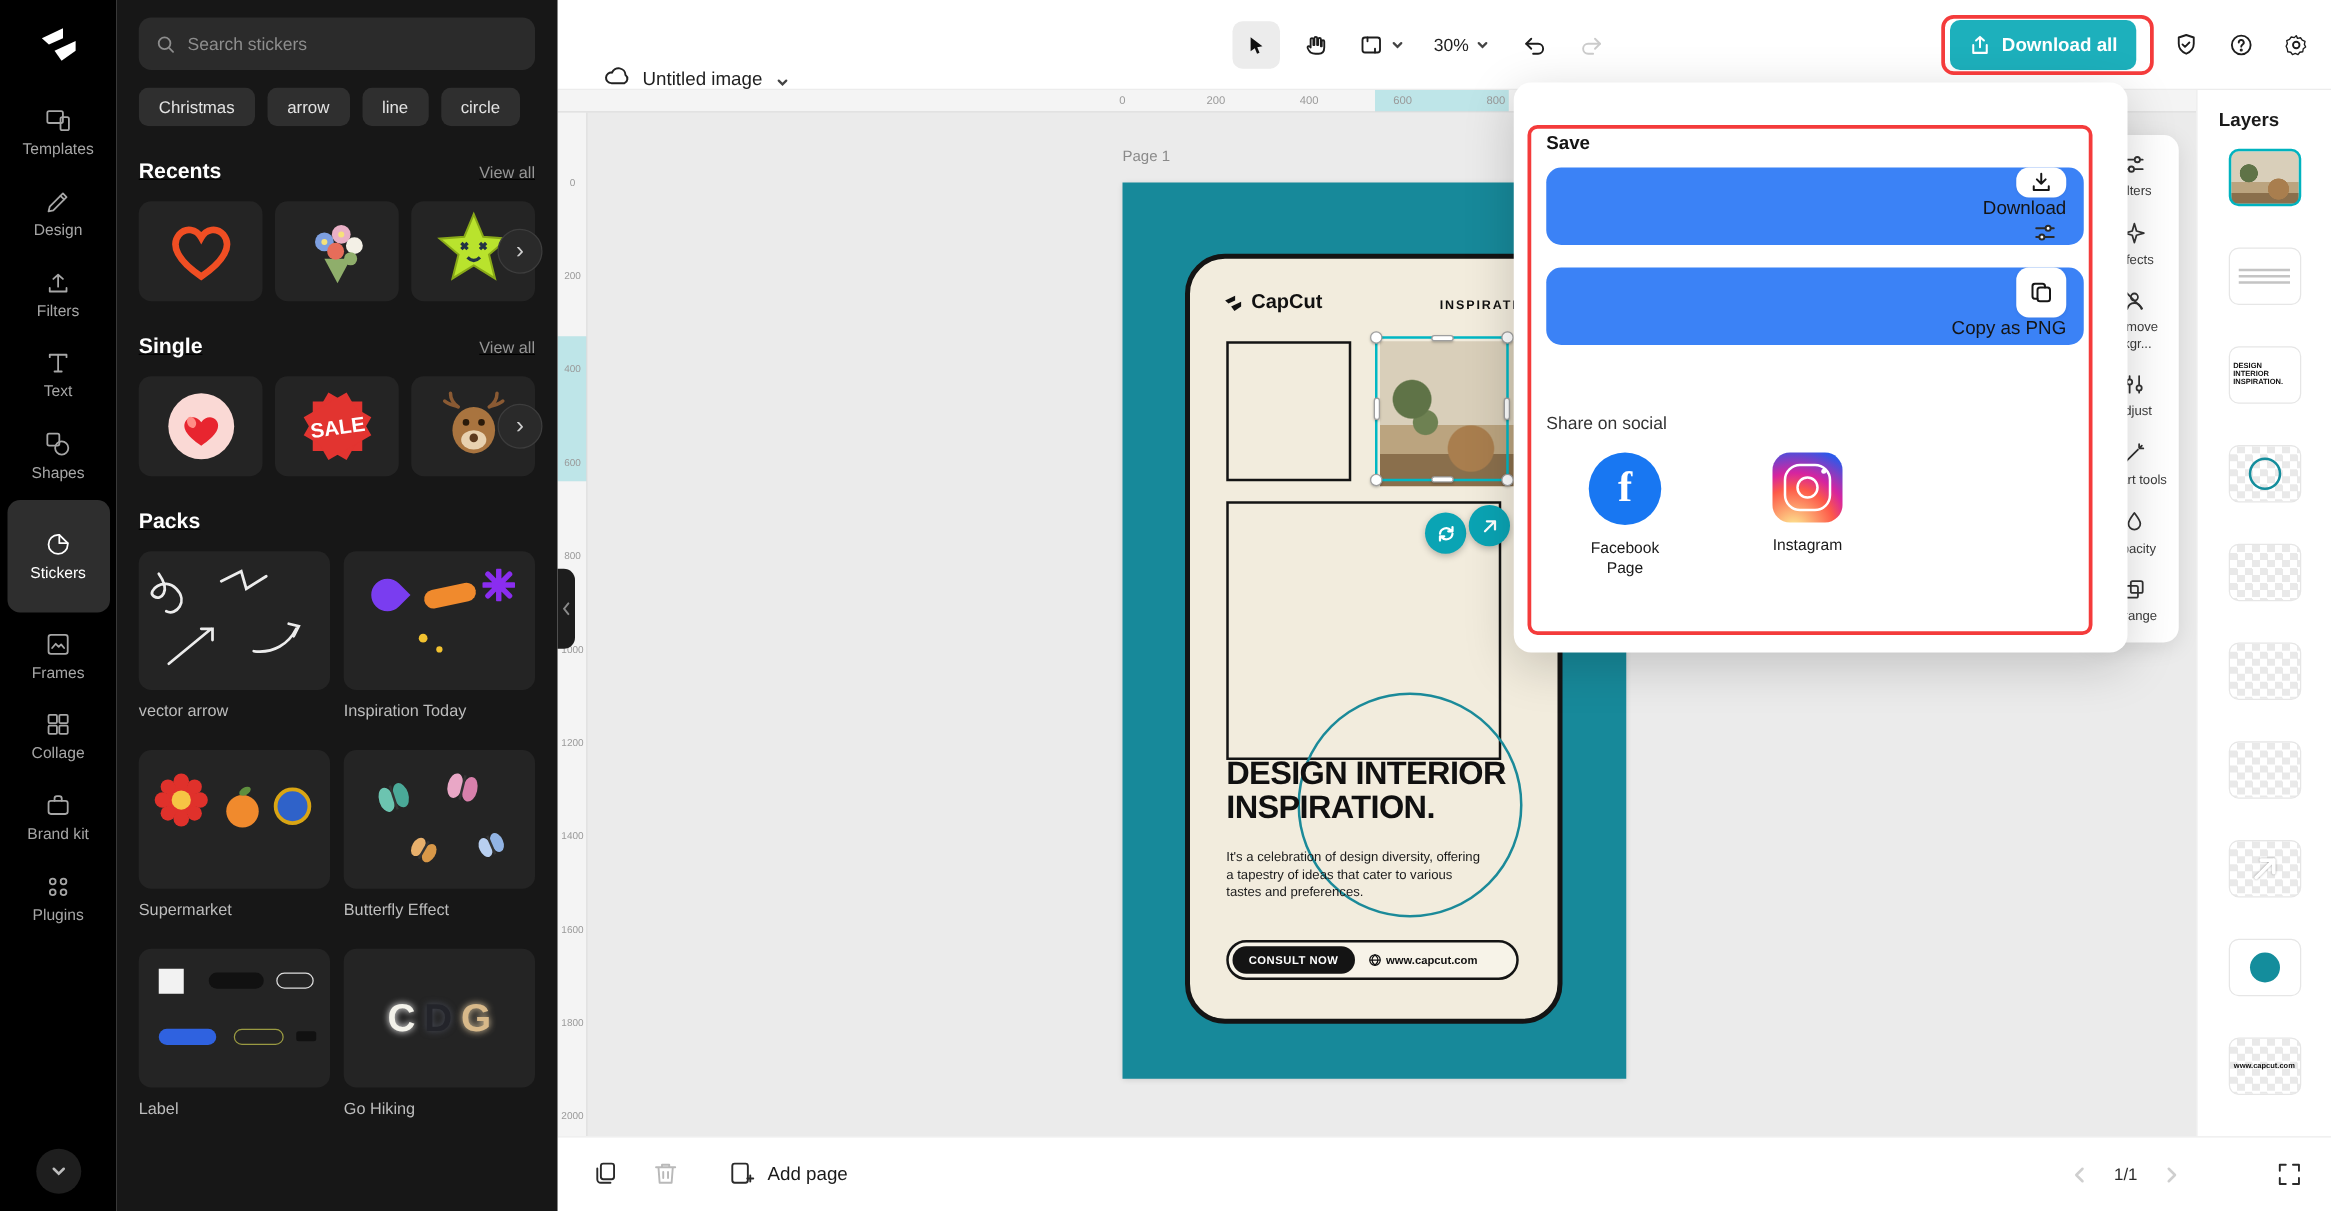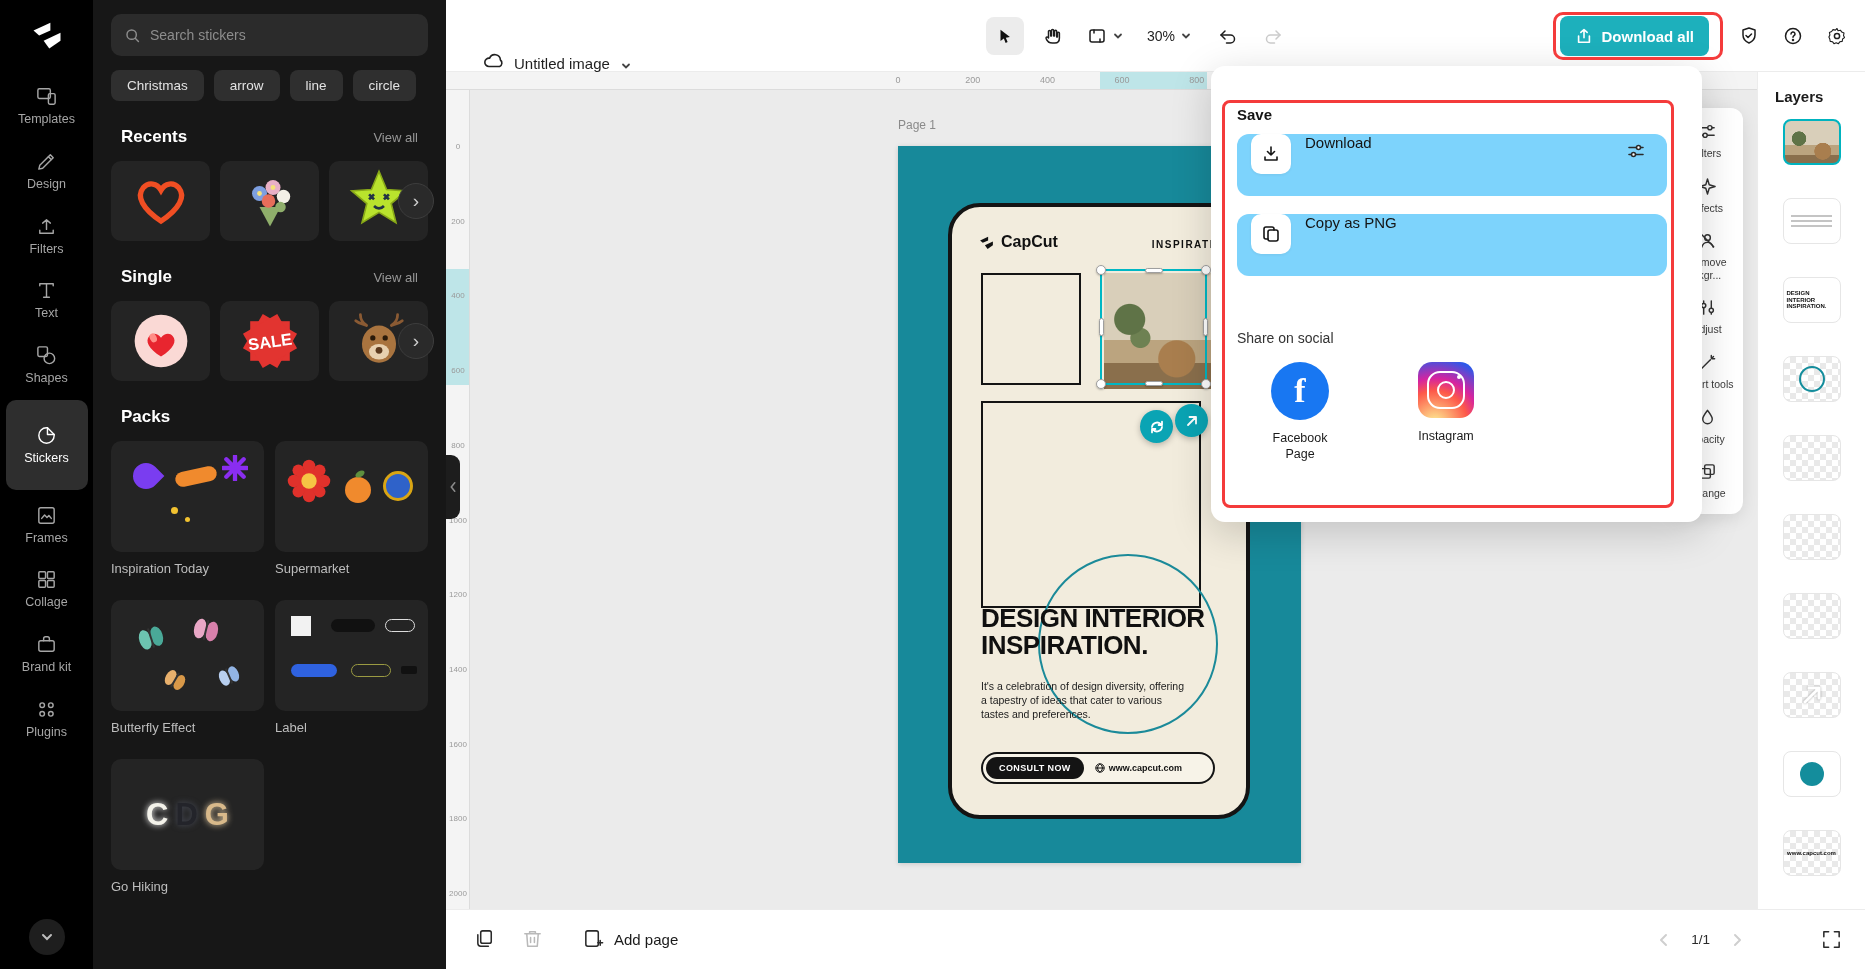--- a/index.html
+++ b/index.html
@@ -24,21 +24,21 @@
 
   
   .panel{position:absolute;left:93px;top:0;width:353px;height:100%;background:#171717;z-index:11;
     padding:14px 18px;overflow:hidden;}
   .search{height:42px;background:#2b2b2b;border-radius:10px;display:flex;align-items:center;gap:9px;padding:0 13px;}
   .search svg{width:17px;height:17px;stroke:#8d8d8d;fill:none;stroke-width:1.7;stroke-linecap:round}
   .search input{flex:1;background:transparent;border:none;outline:none;color:#ddd;font-size:14px;font-family:inherit}
   .search input::placeholder{color:#8d8d8d}
   .chips{margin-top:14px;display:flex;gap:10px;overflow:hidden;white-space:nowrap;}
   .chip{background:#2f2f2f;color:#e3e3e3;font-size:13.5px;padding:8px 16px;border-radius:8px;flex:0 0 auto;}
-  .sec-head{margin:26px 10px 14px;display:flex;align-items:baseline;justify-content:space-between;}
+  .sec-head{margin:26px 0 14px;display:flex;align-items:baseline;justify-content:space-between;text-decoration:underline;}
   .sec-head h3{color:#fff;font-size:17px;font-weight:700;}
   .sec-head a{color:#969696;font-size:13px;cursor:pointer;}
   .sticker-row{position:relative;display:flex;gap:10px;}
   .scard{width:99px;height:80px;background:#242424;border-radius:10px;display:flex;align-items:center;justify-content:center;overflow:hidden;cursor:pointer;}
   .row-more{position:absolute;right:-6px;top:50%;transform:translateY(-50%);width:36px;height:36px;border-radius:50%;
     background:#2a2a2a;border:1px solid #3d3d3d;color:#cfcfcf;font-size:19px;display:flex;align-items:center;justify-content:center;}
   .packs-grid{margin-top:14px;display:grid;grid-template-columns:153px 153px;column-gap:11px;row-gap:24px;}
   .pack{cursor:pointer}
   .pack-card{position:relative;width:153px;height:111px;background:#242424;border-radius:10px;overflow:hidden;}
   .pack-label{margin-top:9px;font-size:13px;color:#bdbdbd;}
@@ -165,22 +165,22 @@
   .bb-right{margin-left:auto;display:flex;align-items:center;gap:18px;}
   .bb-chev{width:18px;height:18px;stroke:#cfcfcf;fill:none;stroke-width:2;stroke-linecap:round;stroke-linejoin:round;cursor:pointer}
   .page-ind{font-size:13.5px;color:#2a2a2a;}
   .bb-fit{margin-left:56px;margin-right:22px;}
 
   
   .popover{position:absolute;left:1211px;top:66px;width:491px;height:456px;background:#fff;border-radius:14px;
     box-shadow:0 10px 40px rgba(0,0,0,.18);z-index:20;}
   .pop-annotation{position:absolute;left:11px;top:34px;width:452px;height:408px;border:3px solid #f43b3b;border-radius:8px;pointer-events:none;}
   .pop-title{position:absolute;left:26px;top:40px;font-size:15px;font-weight:600;color:#141414;}
-  .pop-row{position:absolute;left:26px;width:430px;height:62px;background:#7dd3fc;border-radius:12px;
-    display:flex;align-items:flex-start;padding:0 14px;text-align:left;}
+  .pop-row{position:absolute;left:26px;width:430px;height:62px;background:#3b82f6;border-radius:12px;
+    display:flex;align-items:flex-end;padding:0 14px;text-align:left;flex-direction:column;}
   .pop-row.r1{top:68px}.pop-row.r2{top:148px}
   .pop-ic{width:40px;height:40px;background:#fff;border-radius:10px;display:flex;align-items:center;justify-content:center;box-shadow:0 1px 3px rgba(0,0,0,.06);}
   .pop-ic svg{width:20px;height:20px;stroke:#161616;fill:none;stroke-width:1.6;stroke-linecap:round;stroke-linejoin:round}
   .pop-label{margin-left:14px;font-size:15px;color:#141414;}
   .pop-settings{margin-left:auto;display:flex;align-items:center;justify-content:center;width:34px;height:34px;border-radius:8px;cursor:pointer;}
   .pop-settings svg{width:20px;height:20px;stroke:#2a2a2a;fill:none;stroke-width:1.6;stroke-linecap:round}
   .pop-share-label{position:absolute;left:26px;top:264px;font-size:14px;color:#333;}
   .social{position:absolute;display:flex;flex-direction:column;align-items:center;gap:11px;width:86px;cursor:pointer;}
   .social.fb{left:46px;top:296px}.social.ig{left:192px;top:296px}
   .fb-circle{width:58px;height:58px;border-radius:50%;background:#1877f2;color:#fff;font-size:34px;font-weight:700;
@@ -363,20 +363,33 @@
           <circle cx="20" cy="26" r="2.2" fill="#5c3a1e"></circle>
         </svg>
       </div>
       <button class="row-more">›</button>
     </div>
 
     <div class="sec-head">
       <h3>Packs</h3>
     </div>
     <div class="packs-grid">
+      <div class="pack">
+        <div class="pack-card">
+          <svg viewBox="0 0 153 111" width="153" height="111">
+            <g stroke="#ececec" stroke-width="2.2" fill="none" stroke-linecap="round">
+              <path d="M16 18c10 14 2 22-4 18s8-16 18-6 0 22-8 18"></path>
+              <path d="M66 24l16-8 4 14 16-10"></path>
+              <path d="M24 90L58 62M50 62h9v9"></path>
+              <path d="M92 80c16 2 28-6 34-18M120 58l8 2-4 8"></path>
+            </g>
+          </svg>
+        </div>
+        <div class="pack-label">vector arrow</div>
+      </div>
       <div class="pack">
         <div class="pack-card">
           <i class="shape in1"></i>
             <i class="shape in2"></i>
             <i class="shape in4"></i>
             <i class="shape in5"></i>
           <svg class="shape" style="right:16px;top:14px" viewBox="0 0 24 24" width="26" height="26">
             <g stroke="#8a2df0" stroke-width="4" stroke-linecap="round">
                 <path d="M12 1v22M1 12h22M4 4l16 16M20 4L4 20"></path>
               </g>

